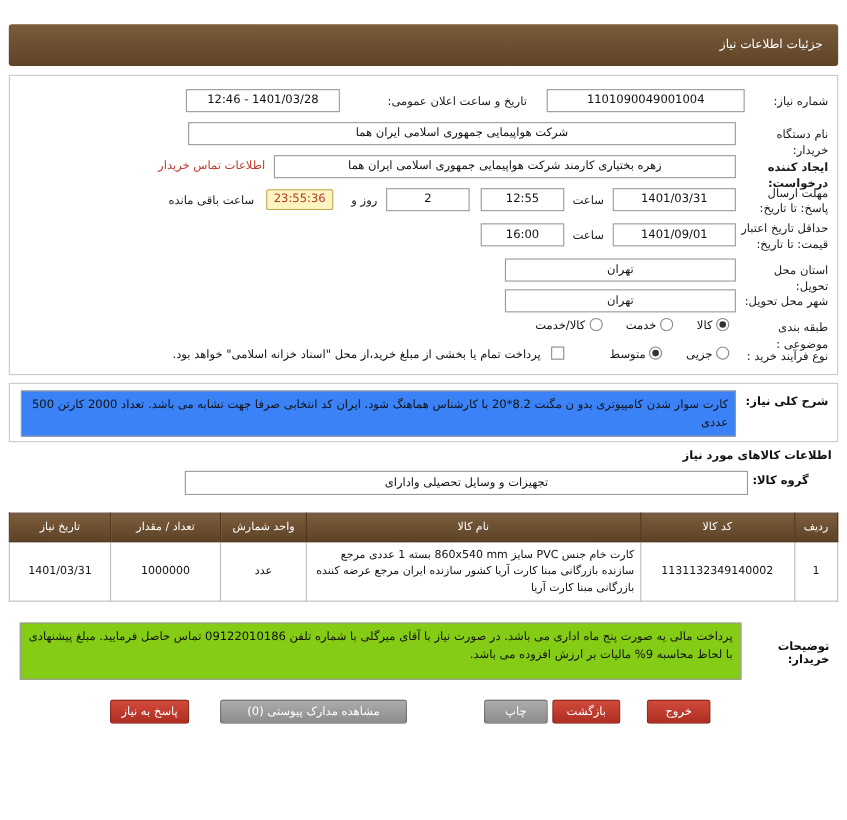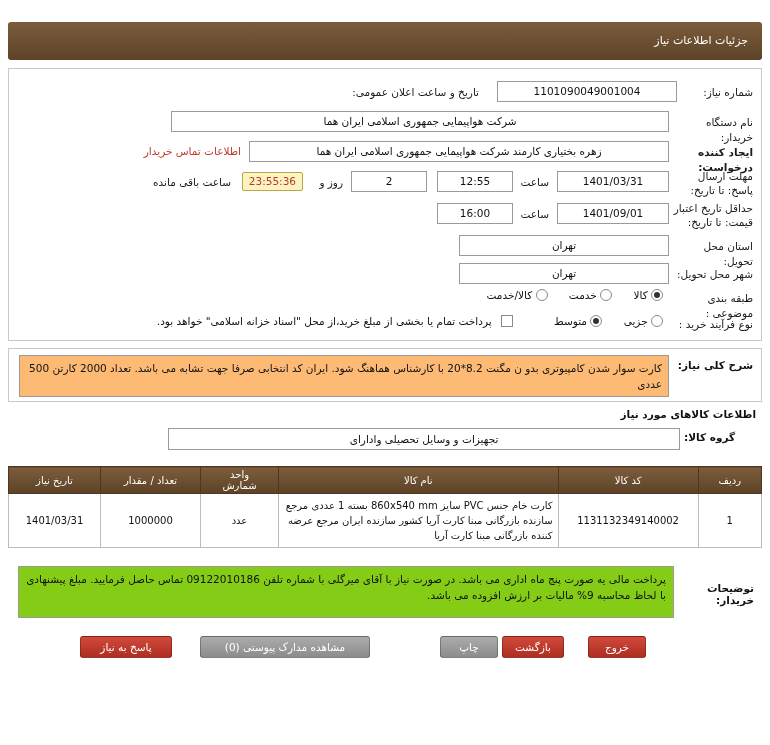--- a/index.html
+++ b/index.html
@@ -63,21 +63,21 @@
   .optgrp { position: absolute; font-size: 10.5px; }
 
   
   .panel-desc { top: 348px; height: 54px; }
   .desc-label {
     position: absolute; right: 8px; top: 10px; width: 78px;
     font-size: 10.5px; font-weight: bold; text-align: right; color: #111;
   }
   .desc-box {
     position: absolute; right: 92px; left: 10px; top: 6px; height: 42px;
-    border: 1px solid #9a9a9a; background: #fdba74;
+    border: 1px solid #9a9a9a; background: #3b82f6;
     font-size: 10.5px; color: #111; padding: 4px 6px; line-height: 16px;
     text-align: right;
   }
 
   .section-title {
     position: absolute; right: 14px; font-size: 10.5px; font-weight: bold; color: #111;
   }
 
   
   .panel-group { top: 420px; height: 38px; }
@@ -91,21 +91,21 @@
     font-size: 10.5px; color: #111; line-height: 20px; text-align: center;
   }
 
   
   .tbl-wrap { position: absolute; right: 8px; left: 8px; top: 466px; }
   table { border-collapse: collapse; width: 100%; }
   thead th {
     background: #6b4f32;
     background: linear-gradient(#7c5d3d, #5d4226);
     color: #fff; font-size: 10px; font-weight: normal;
-    border: 1px solid #4e3620; height: 26px; padding: 2px 20px;
+    border: 1px solid #4e3620; height: 26px; padding: 2px 8px;
     text-align: center;
   }
   tbody td {
     border: 1px solid #bdbdbd; font-size: 10px; color: #111;
     padding: 4px 5px; text-align: center; background: #fff;
     vertical-align: middle;
   }
   td.name-cell { text-align: right; line-height: 15px; }
 
   
@@ -167,20 +167,21 @@
   <div class="header">
     <div class="header-title">جزئیات اطلاعات نیاز</div>
   </div>
 
   <div class="panel panel-top">
 
     <div class="lbl" style="right:8px; top:16px; width:70px;">شماره نیاز:</div>
     <div class="fld" style="right:84px; top:12px; width:180px;">1101090049001004</div>
 
     <div class="lbl" style="right:282px; top:16px; width:160px;">تاریخ و ساعت اعلان عمومی:</div>
+    <div class="fld" style="right:452px; top:12px; width:140px;">1401/03/28 - 12:46</div>
 
     <div class="lbl" style="right:8px; top:46px; width:80px;">نام دستگاه خریدار:</div>
     <div class="fld" style="right:92px; top:42px; width:498px;">شرکت هواپیمایی جمهوری اسلامی ایران هما</div>
 
     <div class="lbl" style="right:8px; top:76px; width:84px;font-weight:bold;">ایجاد کننده درخواست:</div>
     <div class="fld" style="right:92px; top:72px; width:420px;">زهره بختیاری کارمند شرکت هواپیمایی جمهوری اسلامی ایران هما</div>
     <a href="#" class="link" style="position:absolute; right:520px; top:76px;">اطلاعات تماس خریدار</a>
 
     <div class="lbl" style="right:8px; top:100px; width:76px; line-height:14px;">مهلت ارسال پاسخ: تا تاریخ:</div>
     <div class="fld" style="right:92px; top:102px; width:112px;">1401/03/31</div>
@@ -261,20 +262,20 @@
       </tbody>
     </table>
   </div>
 
   <div class="panel panel-notes" style="border:none;">
     <div class="notes-label">توضیحات خریدار:</div>
     <div class="notes-box">پرداخت مالی یه صورت پنج ماه اداری می باشد. در صورت نیاز با آقای میرگلی با شماره تلفن 09122010186 تماس حاصل فرمایید. مبلغ پیشنهادی با لحاظ محاسبه 9% مالیات بر ارزش افزوده می باشد.</div>
   </div>
 
   <div class="btnbar">
-    <div class="btn btn-red" style="right:598px; width:92px;">پاسخ به نیاز</div>
+    <div class="btn btn-red" style="right:598px; width:72px;">پاسخ به نیاز</div>
     <div class="btn btn-gray" style="right:400px; width:170px;">مشاهده مدارک پیوستی (0)</div>
     <div class="btn btn-gray" style="right:272px; width:58px;">چاپ</div>
     <div class="btn btn-red" style="right:206px; width:62px;">بازگشت</div>
     <div class="btn btn-red" style="right:124px; width:58px;">خروج</div>
   </div>
 
 </div>
 
 </body></html>

